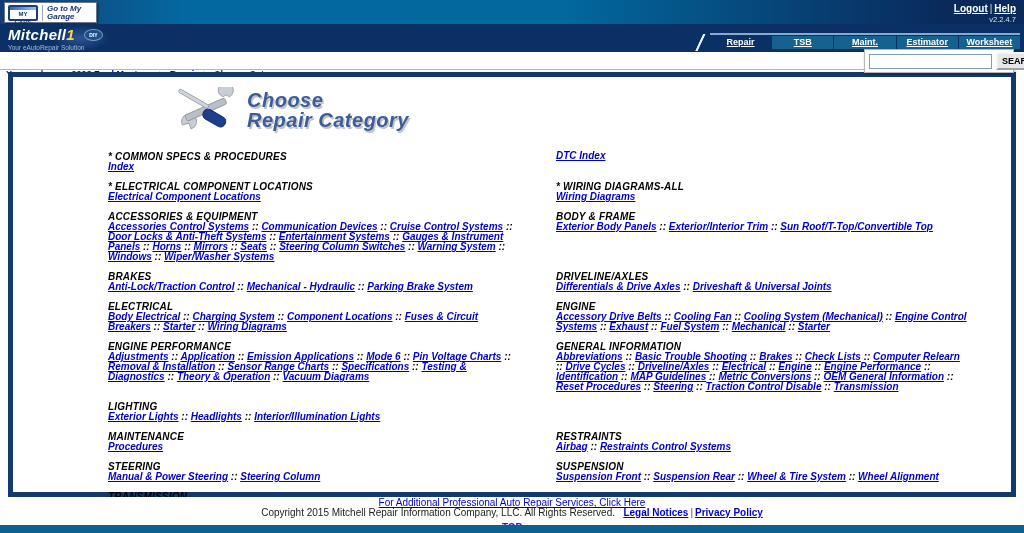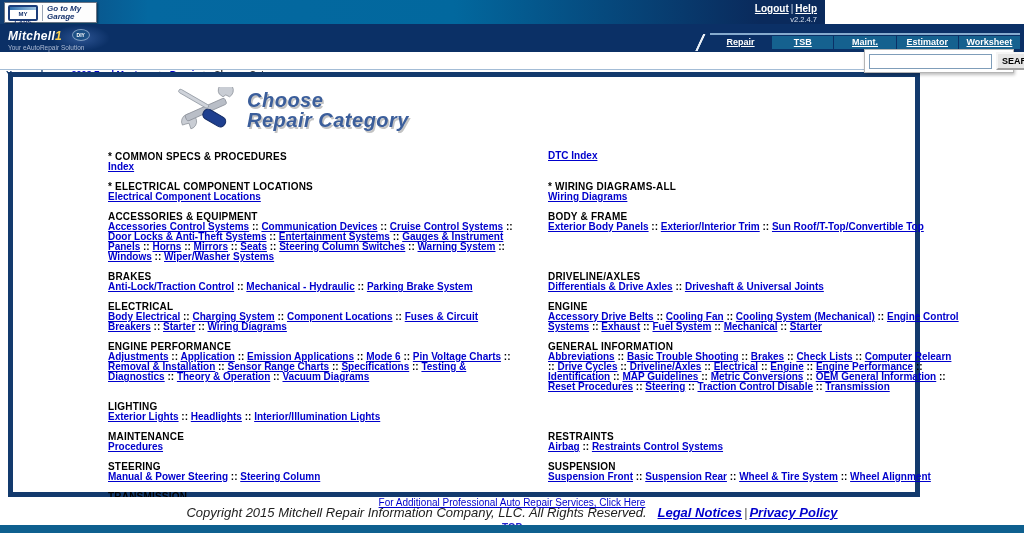--- a/index.html
+++ b/index.html
@@ -2,21 +2,21 @@
 <html><head>
 <meta charset="utf-8">
 <style>
   * { margin:0; padding:0; box-sizing:border-box; }
   html,body { width:1024px; height:533px; }
   body { position:relative; overflow:hidden; background:#fff;
          font-family:"Liberation Sans", sans-serif; }
   a { cursor:pointer; }
 
   
-  .topbar { position:absolute; top:0; left:0; width:825px; height:24px;
+  .topbar { position:absolute; top:0; left:0; width:1024px; height:24px;
     background:linear-gradient(to right,#123d72 0%,#0468a0 18%,#02689e 55%,#0a2a5c 92%); }
   .mycars-btn { position:absolute; left:4px; top:2px; height:21px; background:#fdfdfd;
     border:1px solid #6b7585; box-shadow:1px 1px 2px rgba(0,0,0,.45);
     display:flex; align-items:center; padding:1px 3px; gap:4px; cursor:pointer; }
   .plate { width:30px; height:16px; border:2px solid #1a3c7a; background:#fff; border-radius:2px; }
   .plate-top { height:3px; background:linear-gradient(to right,#2f6fae,#9cc3e0); }
   .plate-text { font-size:6px; font-weight:bold; color:#16336e; text-align:center; line-height:8px; }
   .mycars-divider { width:1px; height:16px; background:#9aa5b5; }
   .garage-label { width:46px; font-size:8px; line-height:8px; font-weight:bold;
     font-style:italic; color:#16336e; }
@@ -24,21 +24,21 @@
     font-size:10px; font-weight:bold; color:#fff; }
   .session-links a { color:#fff; text-decoration:underline; }
   .session-links .bar { font-weight:normal; color:#cdd9ea; padding:0 2px; }
   .version { position:absolute; right:8px; top:15px; font-size:7.5px; color:#d7e1ef; }
 
   
   .logobar { position:absolute; top:24px; left:0; width:1024px; height:28px; background:#0b3066; }
   .brand { position:absolute; left:8px; top:2px; }
   .brand-ellipse { position:absolute; left:44px; top:-1px; width:58px; height:26px;
     border-radius:50%; background:radial-gradient(closest-side,#2d5493,rgba(45,84,147,0)); }
-  .brand-name { position:relative; font-size:12px; font-weight:bold; font-style:italic;
+  .brand-name { position:relative; font-size:15px; font-weight:bold; font-style:italic;
     color:#fff; letter-spacing:.3px; }
   .brand-one { color:#ffd34d; }
   .diy-badge { position:relative; display:inline-block; margin-left:5px; padding:2px 4px;
     background:#1b4f85; border:1px solid #7e9cc0; border-radius:50%;
     font-size:5px; font-weight:bold; color:#fff; vertical-align:3px; }
   .tagline { position:relative; font-size:6.5px; color:#aebcd6; margin-top:0px; }
 
   
   .tabstrip { position:absolute; right:4px; bottom:2px; width:310px; height:17px;
     border-top:2px solid #86abce; background:#0b3066; display:flex; gap:1px; padding-top:1px; }
@@ -60,39 +60,39 @@
   
   .search-panel { position:absolute; right:10px; top:49px; width:150px; height:24px;
     background:#fff; border:1px solid #b5b5b5; box-shadow:1px 2px 3px rgba(0,0,0,.25);
     display:flex; align-items:center; gap:4px; padding:0 4px; z-index:6; }
   .search-input { flex:1; height:15px; border:1px solid #7f9db9; font-size:9px; padding:0 2px; }
   .search-btn { height:18px; padding:0 4px; font-size:9px; font-weight:bold; color:#000;
     background:#e6e6e6; border:2px outset #f5f5f5; cursor:pointer;
     font-family:"Liberation Sans", sans-serif; }
 
   
-  .panel { position:absolute; left:8px; top:72px; width:912px; height:425px;
+  .panel { position:absolute; left:8px; top:72px; width:1008px; height:425px;
     background:#fff; border:5px solid #133a6d; }
   .title-block { margin:8px 0 0 160px; height:50px; display:flex; align-items:center; gap:8px; }
   .title-text { font-size:20px; line-height:20px; font-weight:bold; font-style:italic;
     color:#3b5e9b; letter-spacing:.5px; text-shadow:1.5px 1.5px 0 #c3c3c3; }
 
   .cat-wrap { margin:16px 20px 0 95px; }
-  .cat-row { display:grid; grid-template-columns:412px 412px; column-gap:28px; margin-bottom:9px; }
+  .cat-row { display:grid; grid-template-columns:412px 412px; column-gap:36px; margin-bottom:9px;font-style:italic; }
   .cat-heading { font-size:10px; font-weight:bold; color:#000; letter-spacing:.2px; line-height:11px; }
   .cat-links { font-size:10px; font-weight:bold; line-height:10px; }
   .cat-links a { color:#0000cc; text-decoration:underline; }
   .cat-links .sep { color:#000; }
 
   
   .footer { position:absolute; top:497px; left:0; width:1024px; height:29px; background:#fff;
     text-align:center; }
   .footer-link { display:block; font-size:10px; line-height:11px; color:#0000cc;
     text-decoration:underline; }
-  .copyright-line { font-size:13px; line-height:9px; color:#222;font-style:italic; }
+  .copyright-line { font-size:10px; line-height:9px; color:#222; }
   .copyright-line a { color:#0000cc; text-decoration:underline; font-weight:bold; }
   .copyright-line .bar { color:#555; padding:0 2px; }
   .top-link { display:inline-block; font-size:10px; line-height:10px; font-weight:bold;
     color:#2222cc; text-decoration:underline; }
   .bottombar { position:absolute; top:525px; left:0; width:1024px; height:8px; background:#0e608f; }
 </style>
 </head>
 <body>
 
 <div class="topbar">

